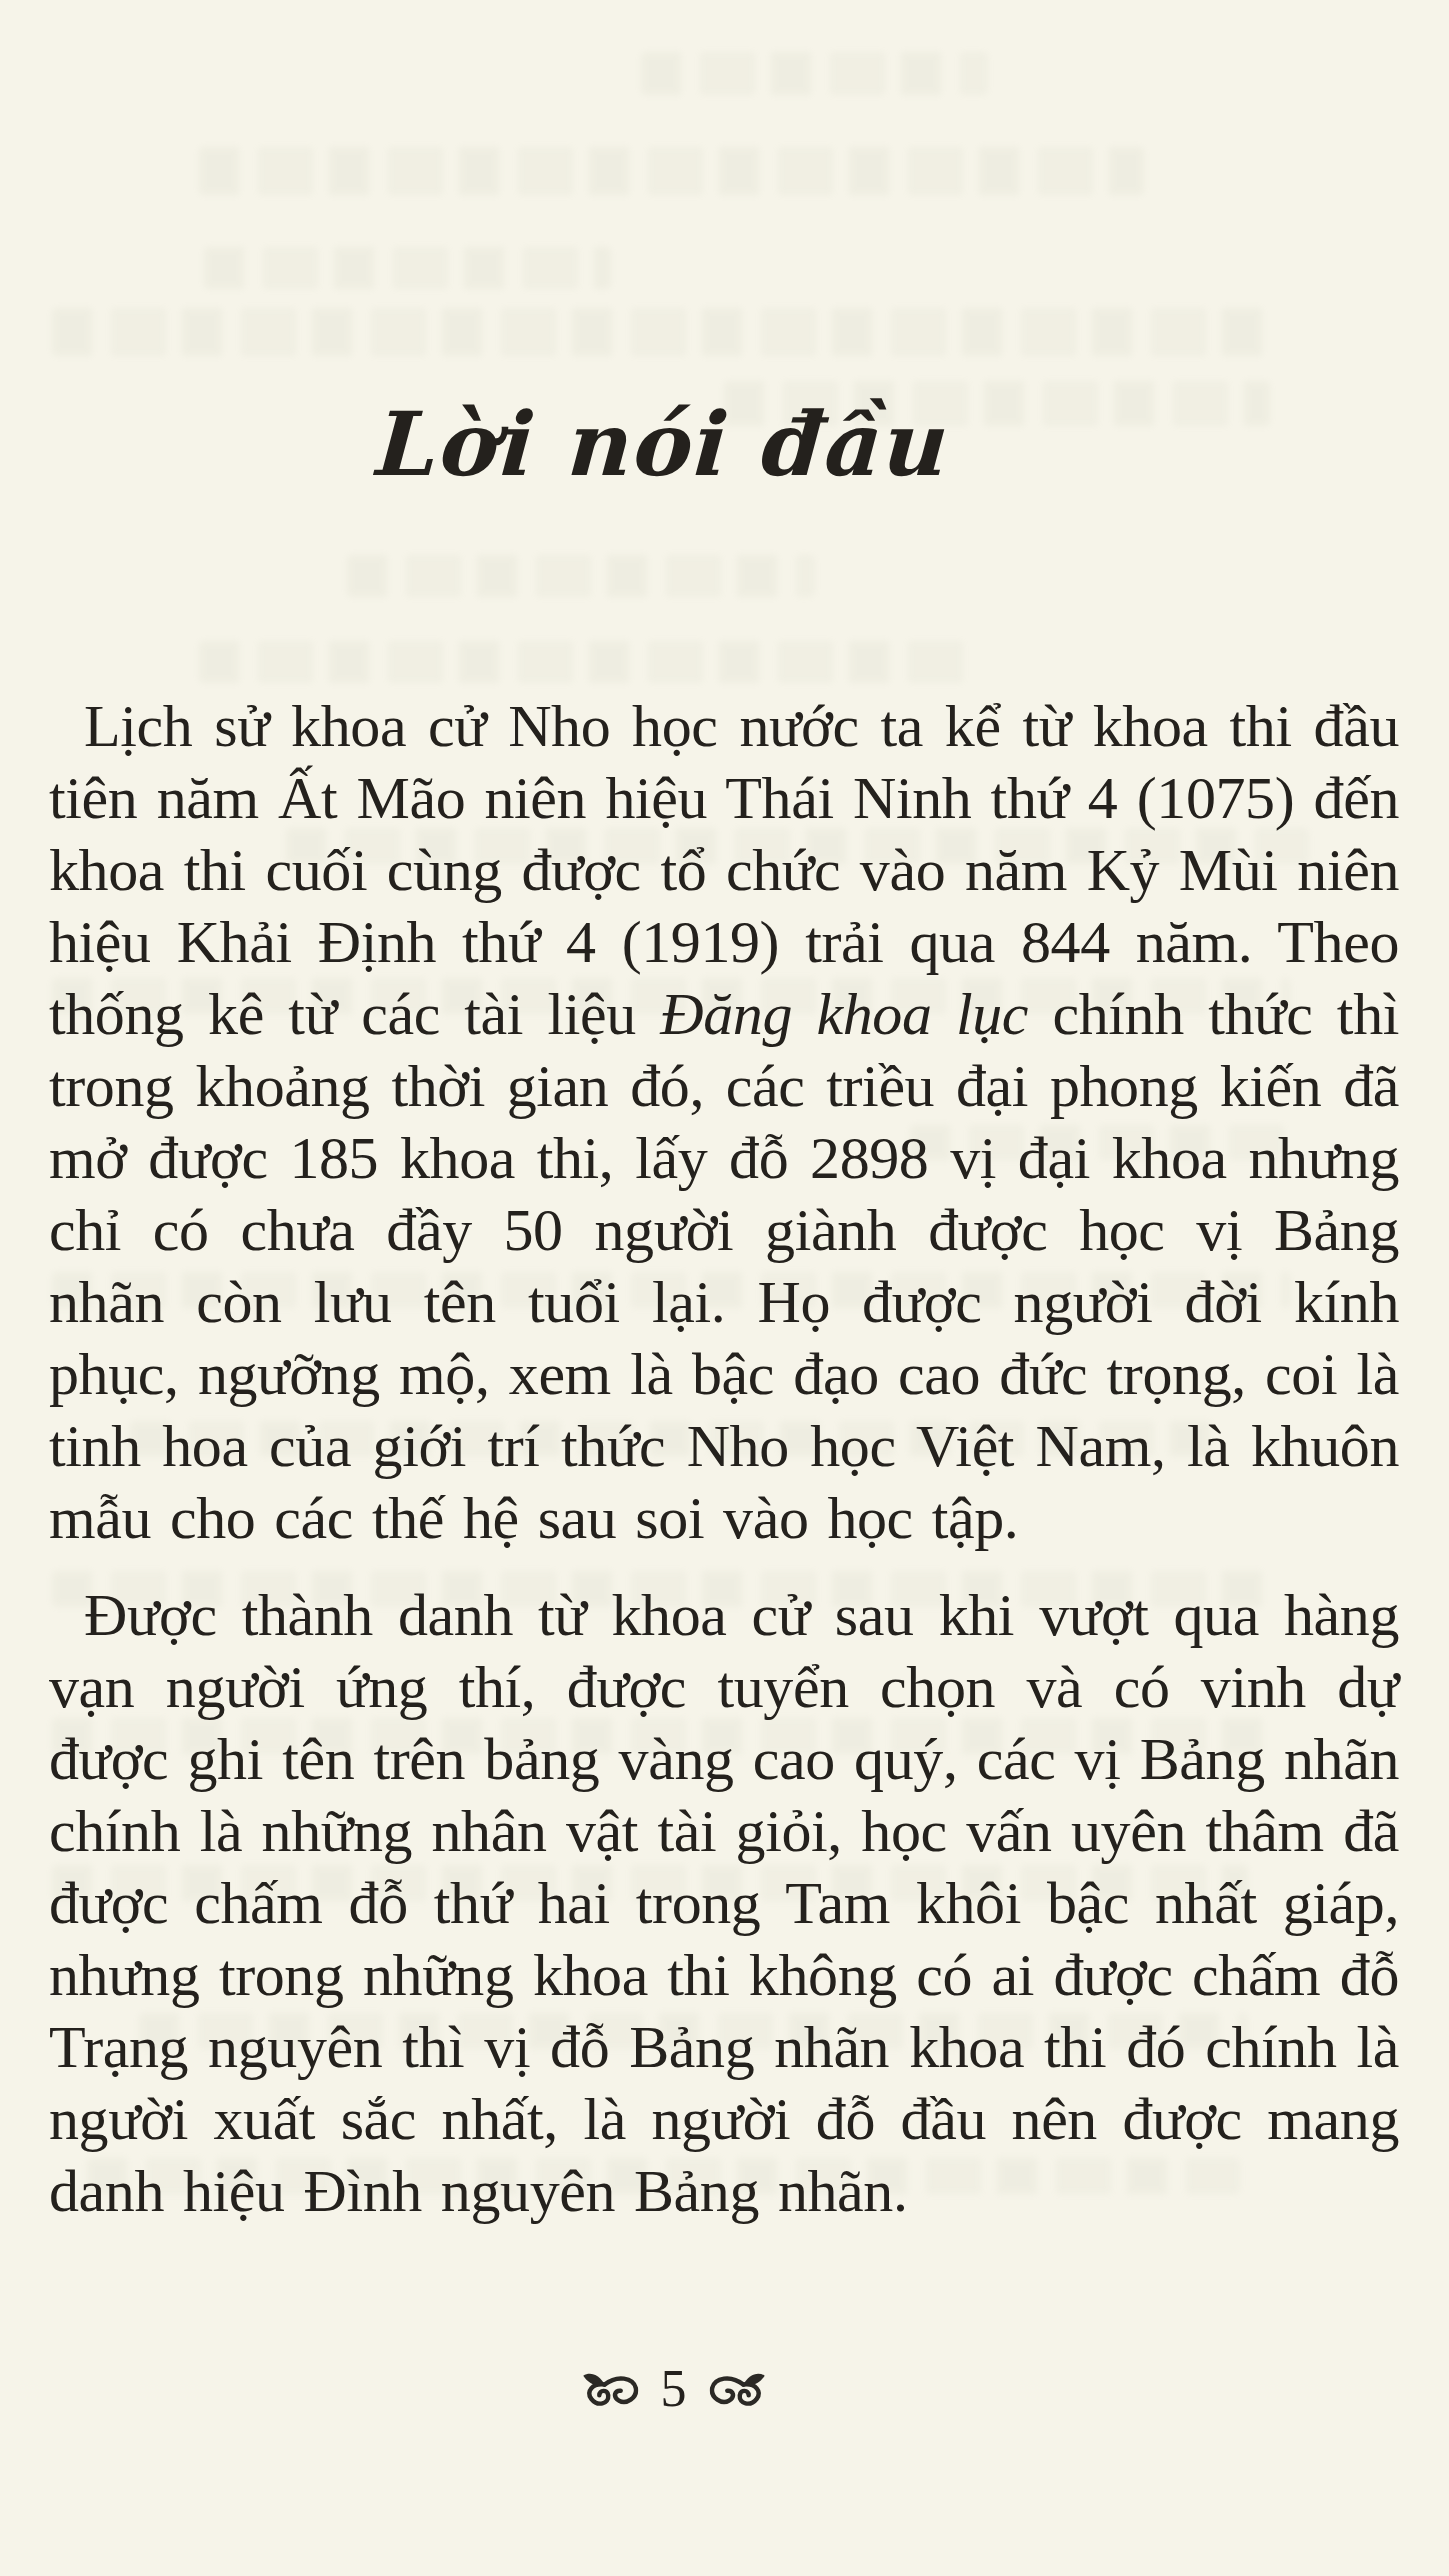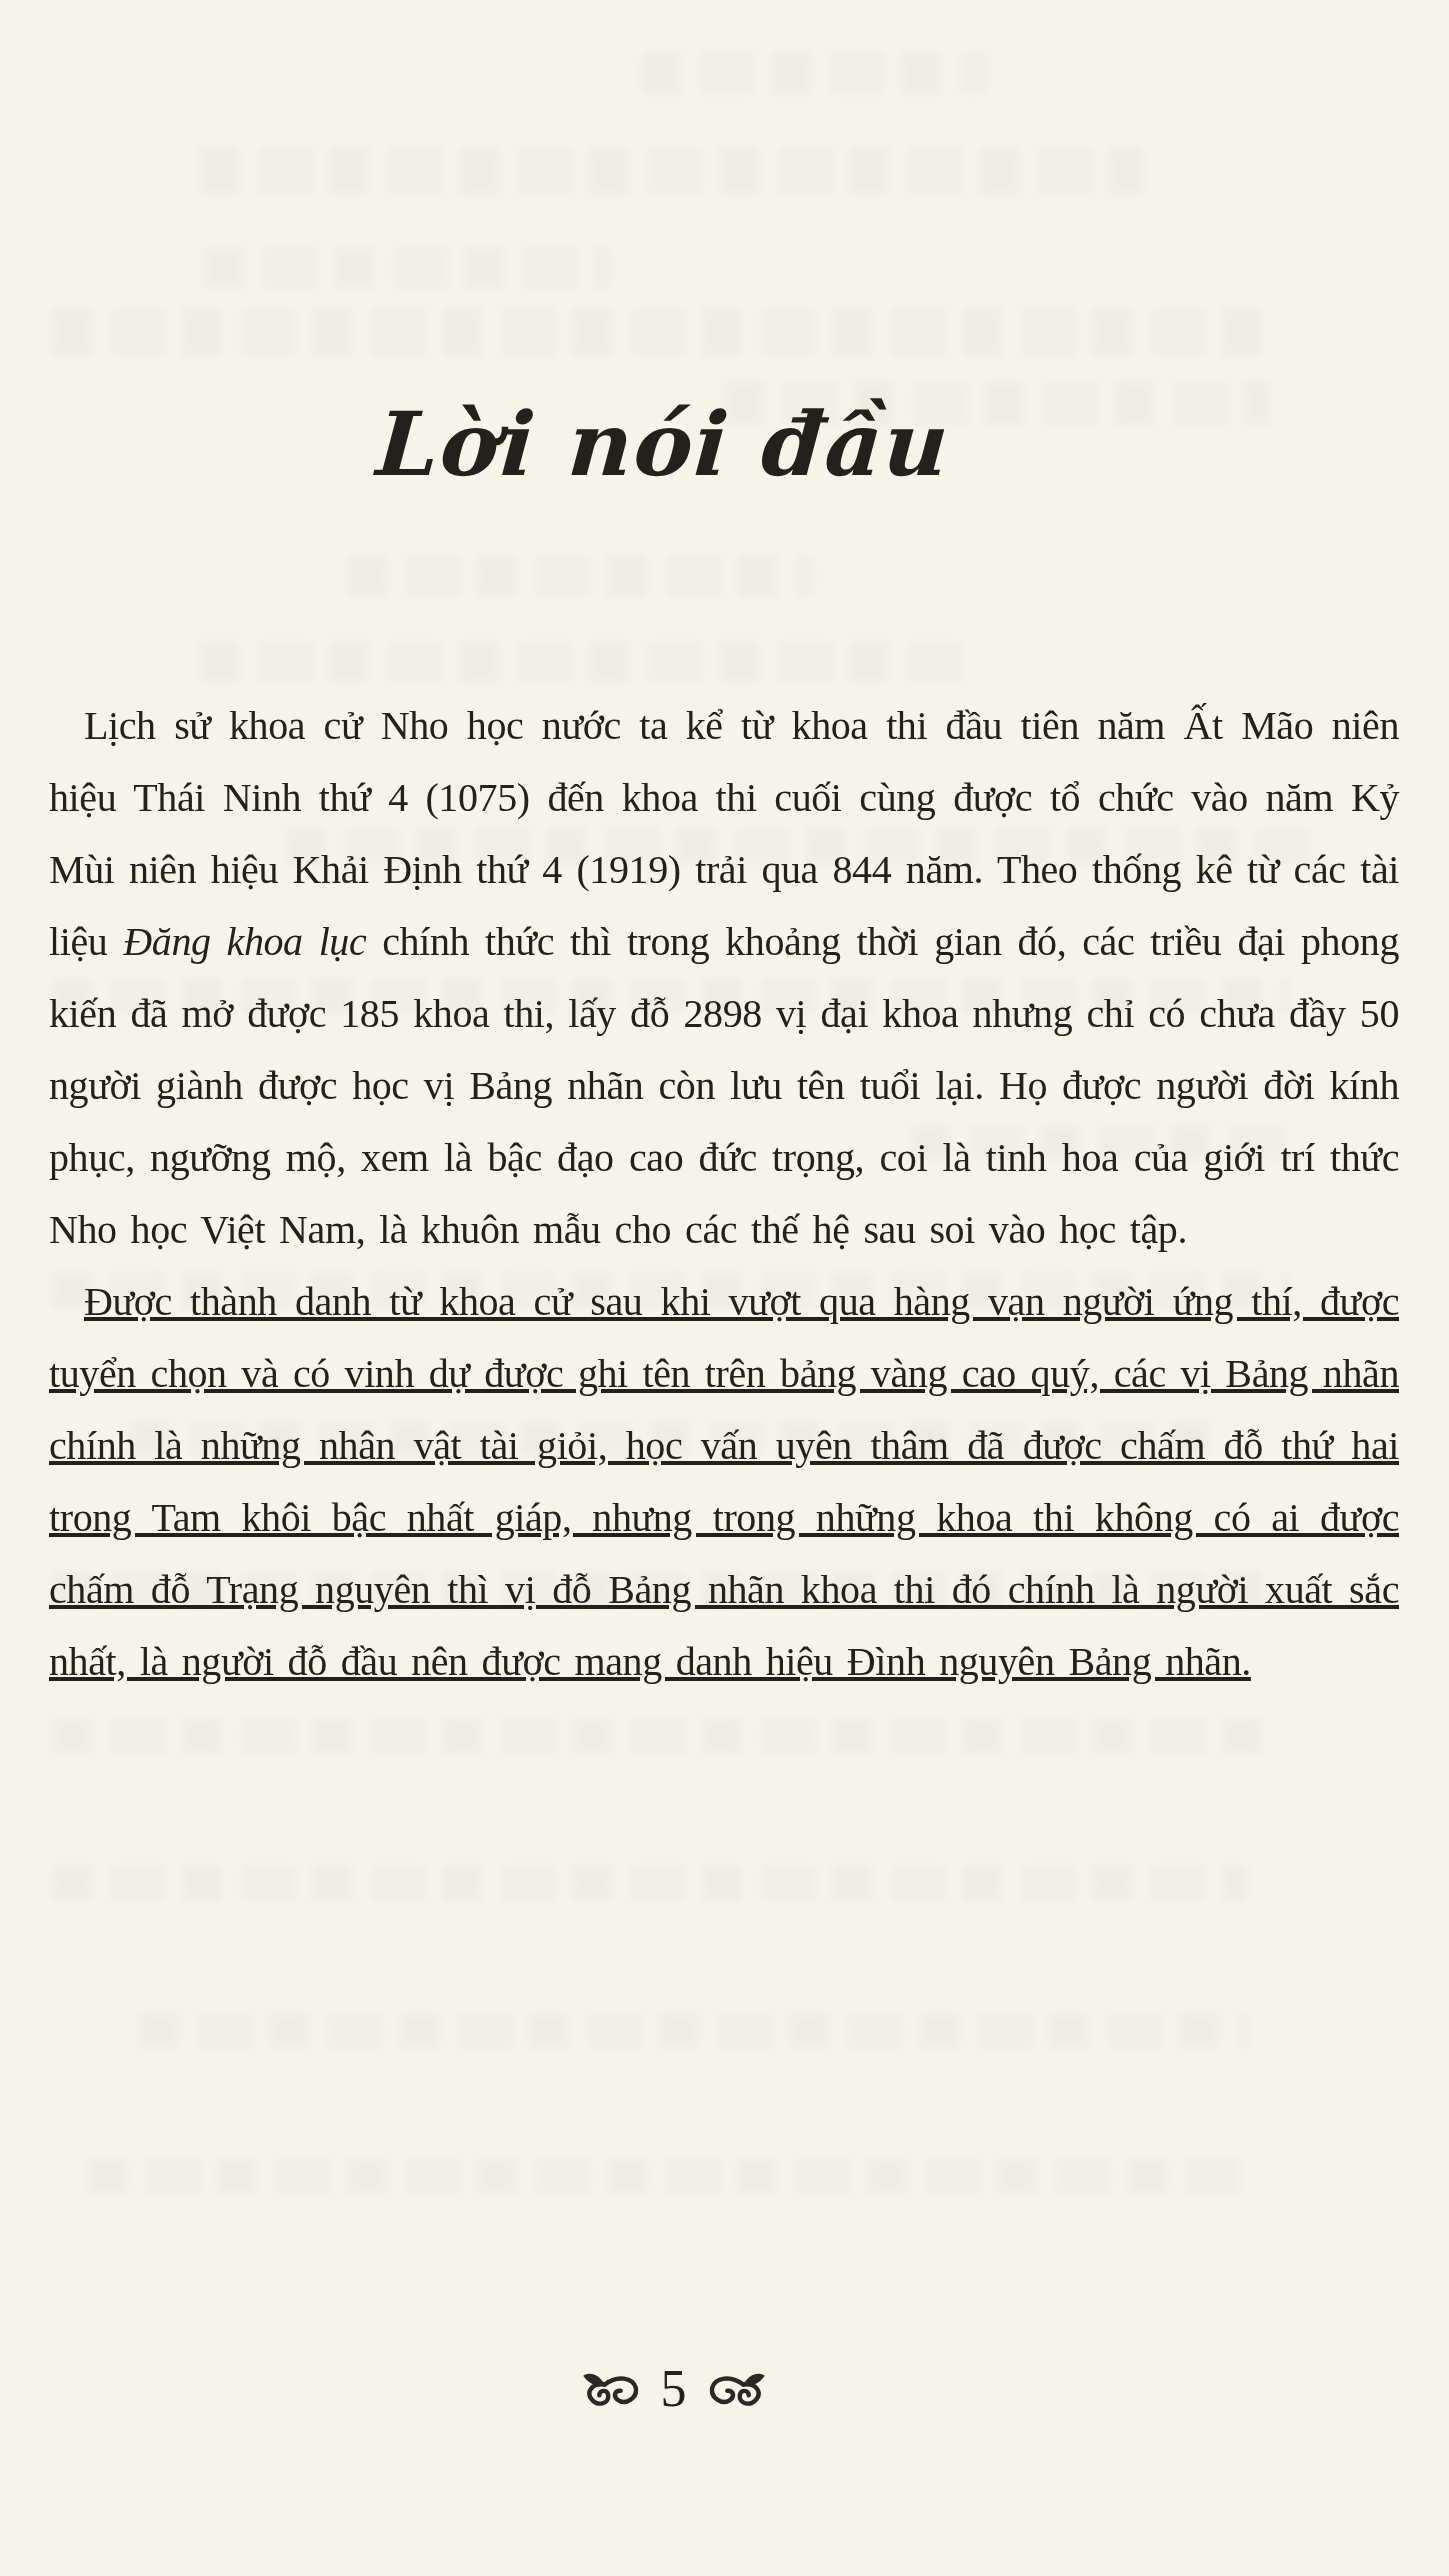--- a/index.html
+++ b/index.html
@@ -44,34 +44,33 @@
     font-weight: bold;
     font-size: 88px;
     letter-spacing: 1.7px;
     color: var(--ink, #201d19);
   }
   .body-text {
     position: absolute;
     top: 690px;
     left: 49px;
     width: 1350px;
-    font-size: 40px;
+    font-size: 60px;
     line-height: 72px;
     letter-spacing: -0.4px;
     word-spacing: 4.3px;
     text-align: justify;
     color: var(--ink, #24211d);
   }
   .body-text p {
     margin: 0;
     text-indent: 35px;
   }
   .body-text p + p {
-    margin-top: 0;
-    text-decoration: underline;
+    margin-top: 25px;
   }
   .body-text em {
     font-style: italic;
   }
   .folio {
     position: absolute;
     top: 2363px;
     left: 50%;
     transform: translateX(calc(-50% - 51px));
     display: flex;

